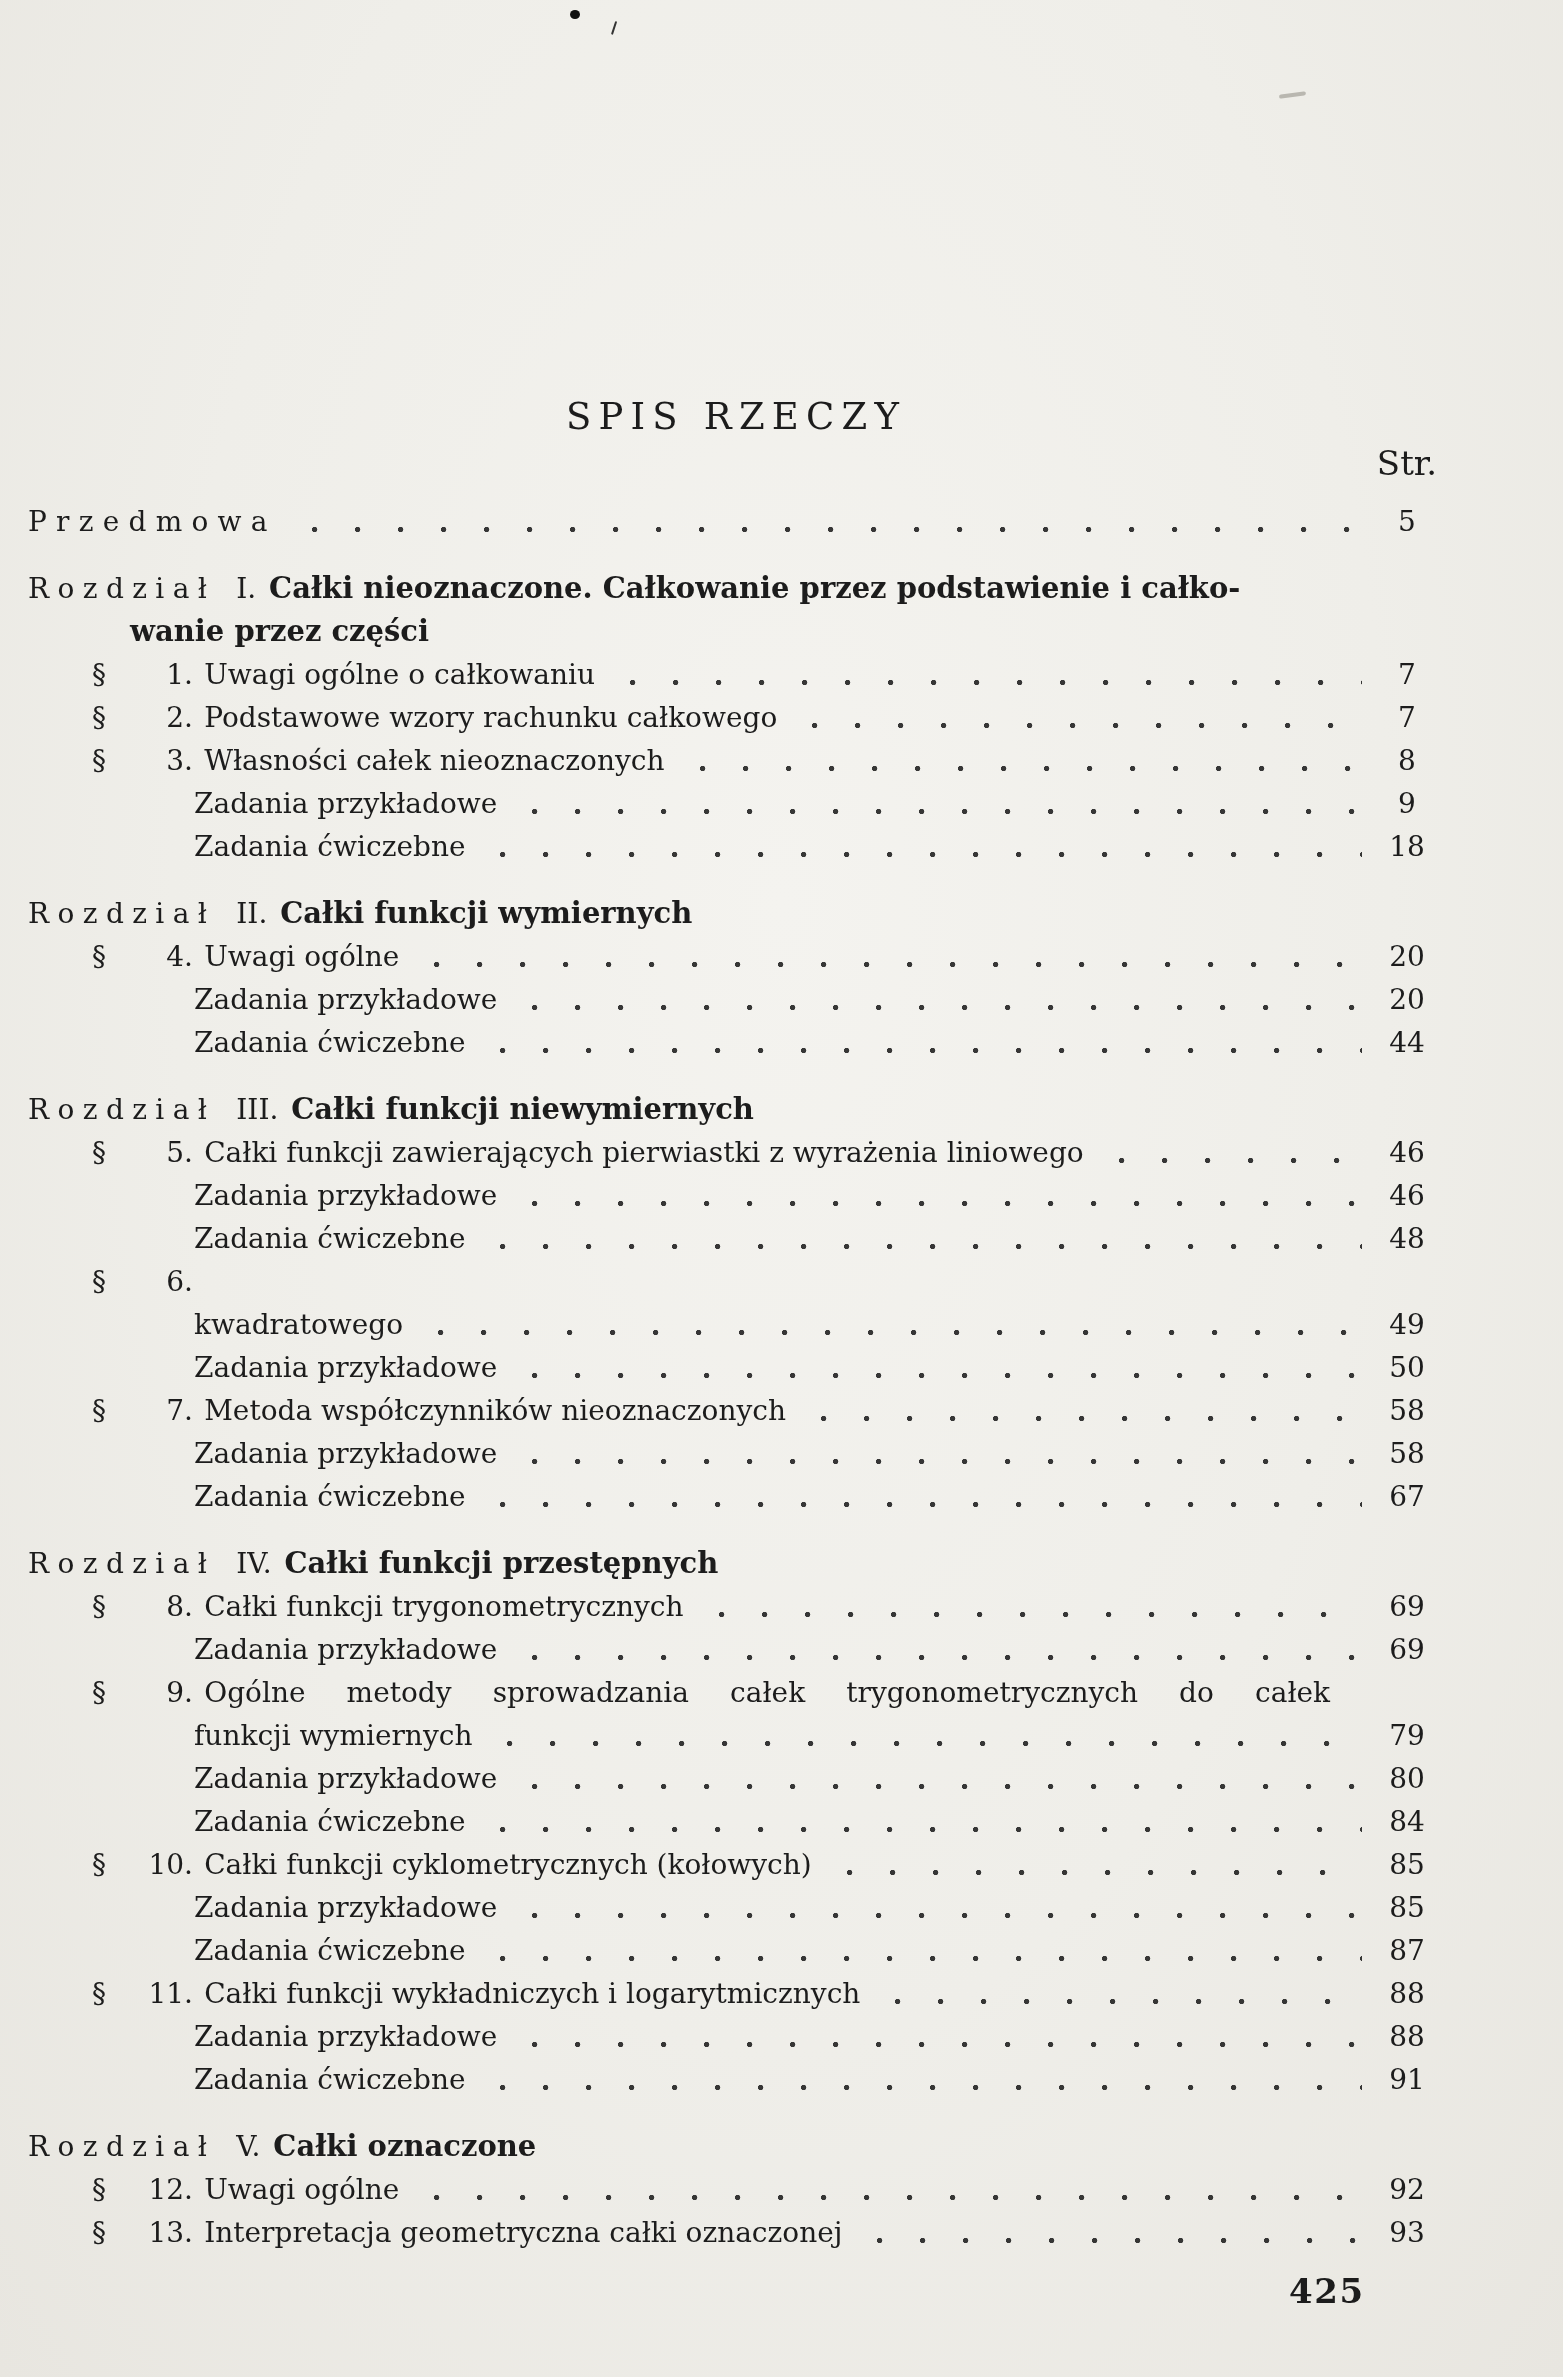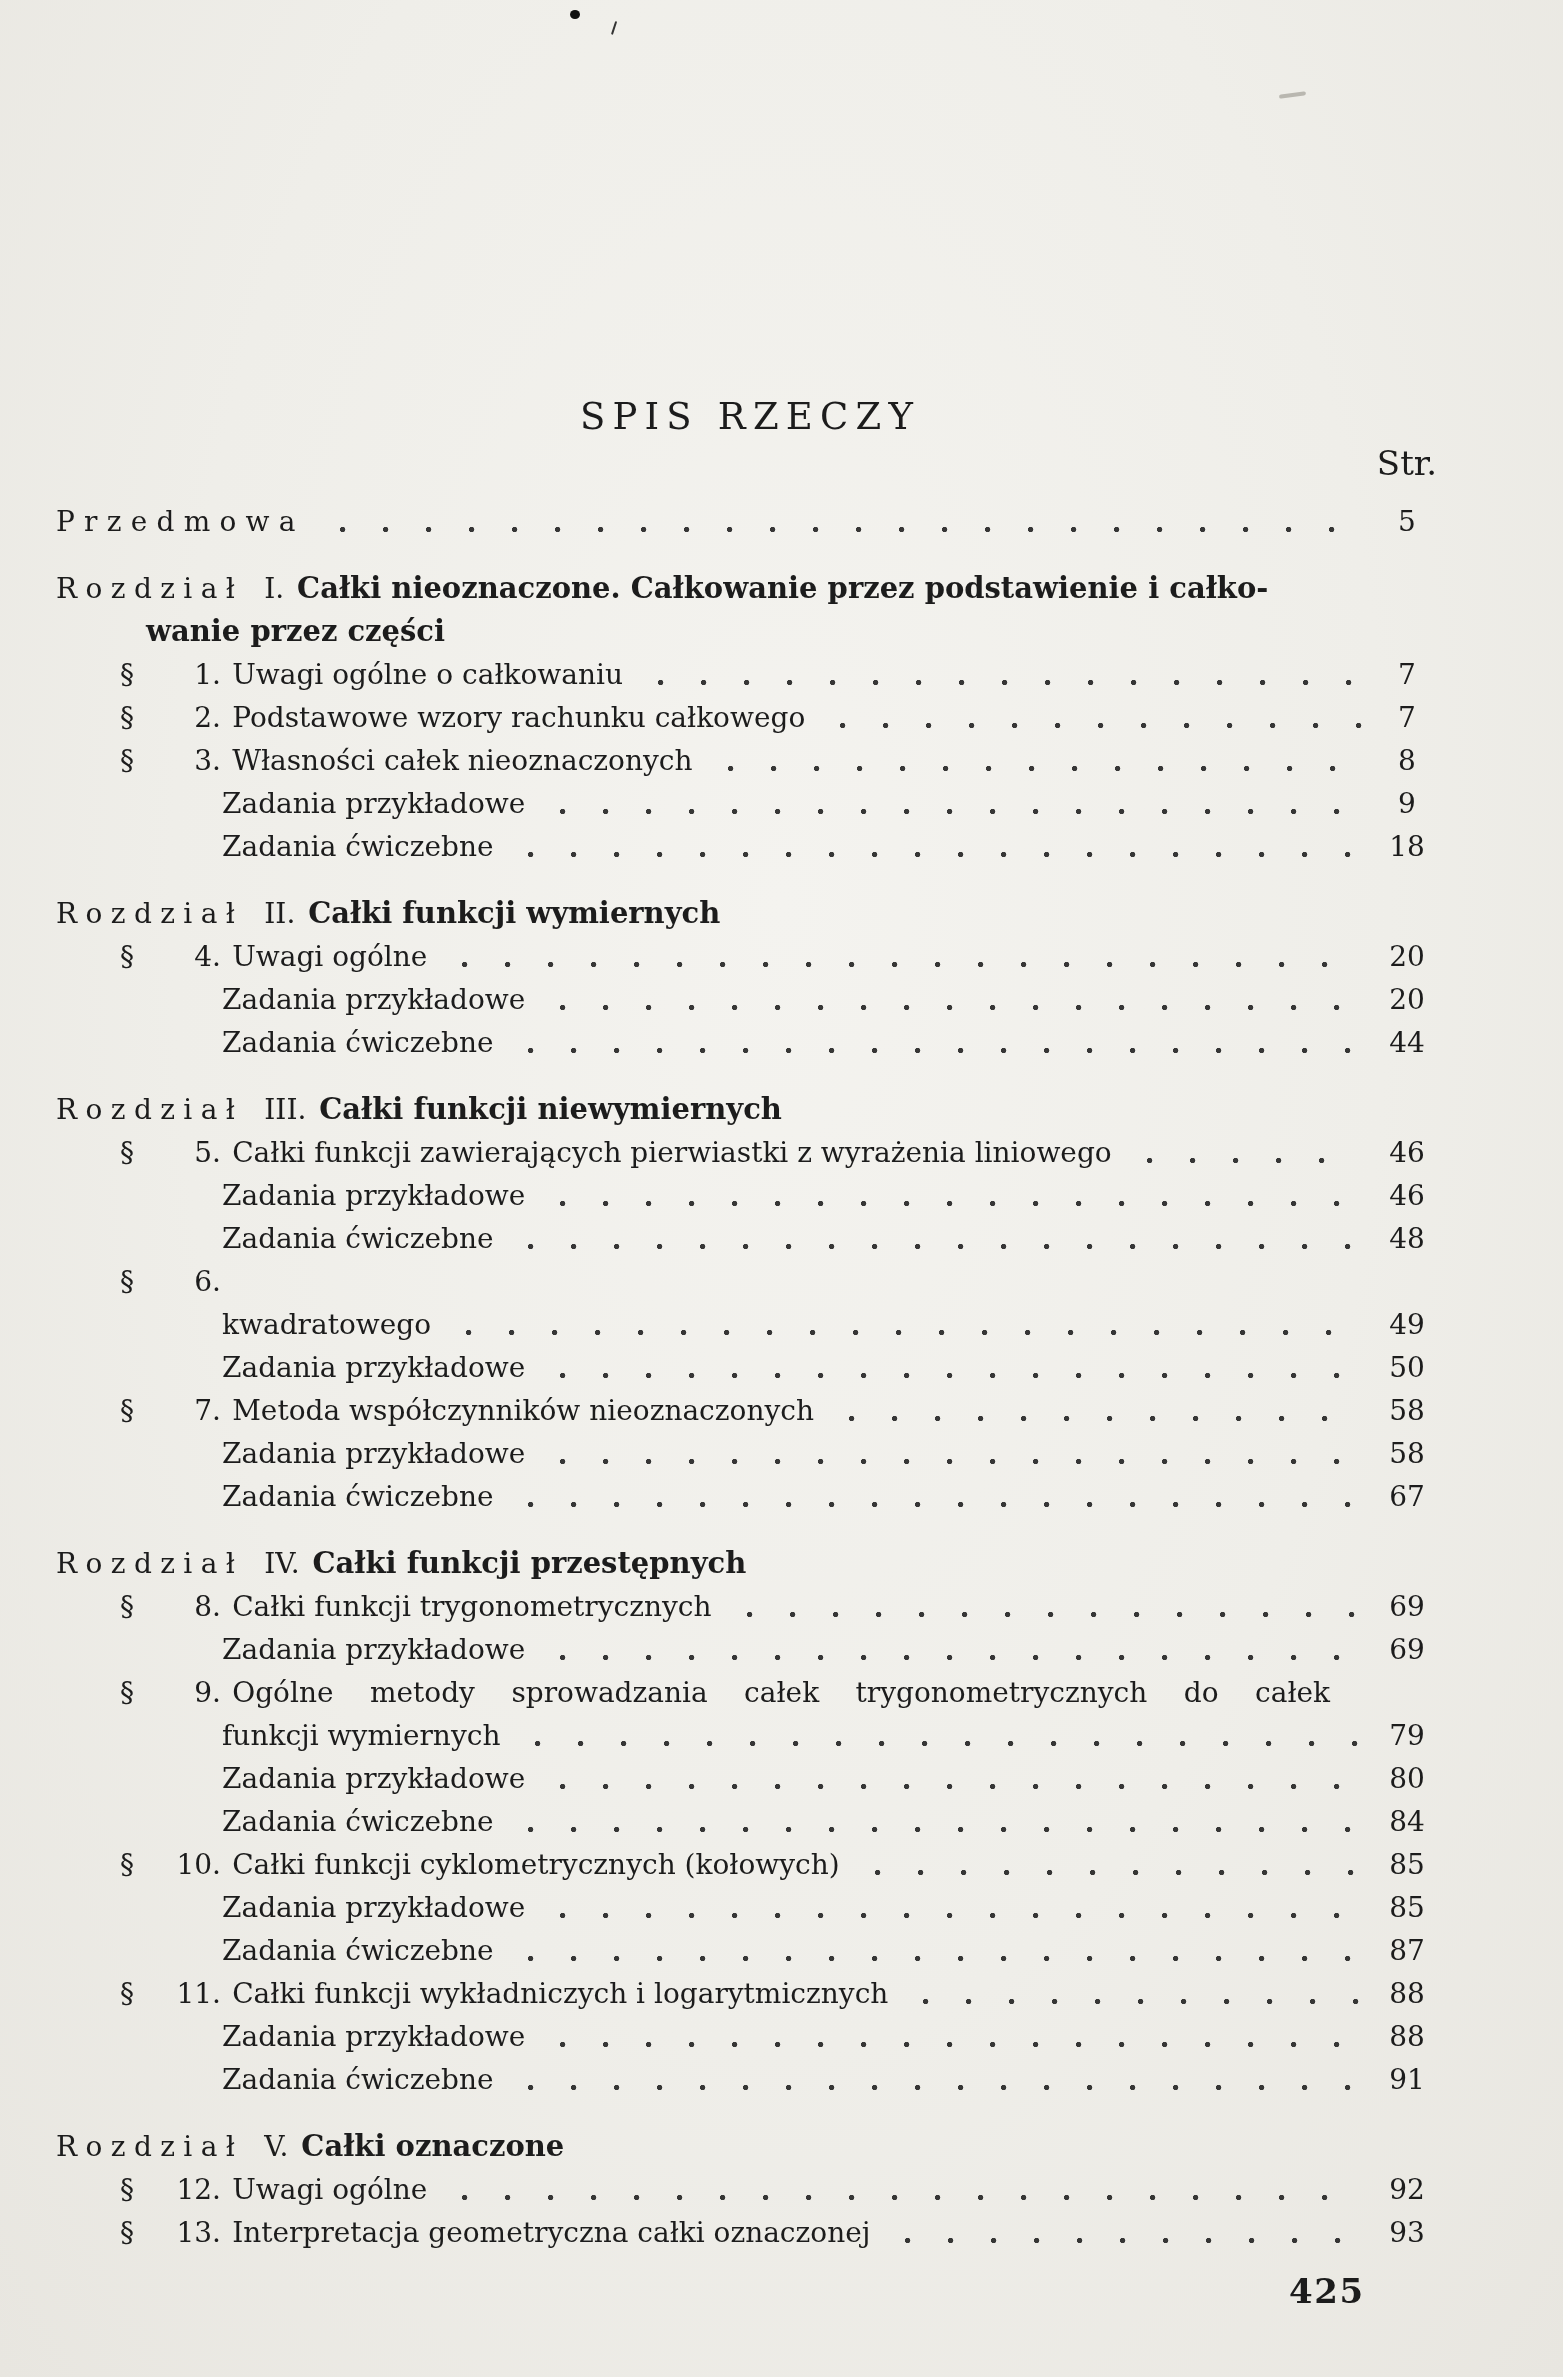--- a/index.html
+++ b/index.html
@@ -5,21 +5,21 @@
   html,body{margin:0;padding:0;}
   body{
     width:1564px;height:2377px;overflow:hidden;
     background:radial-gradient(ellipse at 50% 38%, #f4f3ef 0%, #efeee9 55%, #e8e6e0 100%);
     font-family:"DejaVu Serif", serif;
     color:#1c1c1c;
   }
   .page{
     position:relative;width:100%;height:100%;
     box-sizing:border-box;
-    padding:394px 120px 0 56px;
+    padding:394px 120px 0 28px;
   }
   
   .speck{position:absolute;background:#111;border-radius:50%;}
   .speck.s1{left:570px;top:9.6px;width:10.4px;height:9.6px;}
   .speck.s2{left:613px;top:21px;width:2.4px;height:14.4px;border-radius:1.6px;transform:rotate(18deg);background:#333;}
   .speck.s3{left:1279px;top:93px;width:27px;height:4px;border-radius:2.4px;background:#b9b7b0;transform:rotate(-8deg);}
 
   .title{
     margin:0;text-align:center;
     font-size:37px;font-weight:normal;letter-spacing:7.2px;
@@ -36,21 +36,21 @@
     display:flex;align-items:flex-end;
     font-size:28px;line-height:43px;white-space:nowrap;
   }
   .row.preface{margin-top:19px;align-items:center;}
   .row.preface .txt{letter-spacing:.33em;}
   .row.chapter{margin-top:24px;align-items:flex-end;}
   .ch-word{letter-spacing:.30em;}
   .ch-num{margin-left:21px;}
   .ch-title{margin-left:12.8px;font-weight:bold;font-size:29px;}
   .row.chapter-cont{padding-left:90px;}
-  .row.chapter-cont .ch-title{margin-left:0;}
+  .row.chapter-cont .ch-title{margin-left:12px;}
   .row.section{padding-left:64px;}
   .row.sub,.row.section-cont{padding-left:166px;}
   .prefix{
     display:flex;justify-content:space-between;
     width:101px;flex:0 0 101px;margin-right:11.2px;
   }
   .txt.fill{flex:1 1 auto;text-align:justify;text-align-last:justify;margin-right:114px;white-space:normal;}
   .dots{
     flex:1 1 auto;height:7.2px;align-self:flex-end;
     margin:0 8px 10.4px 16px;

